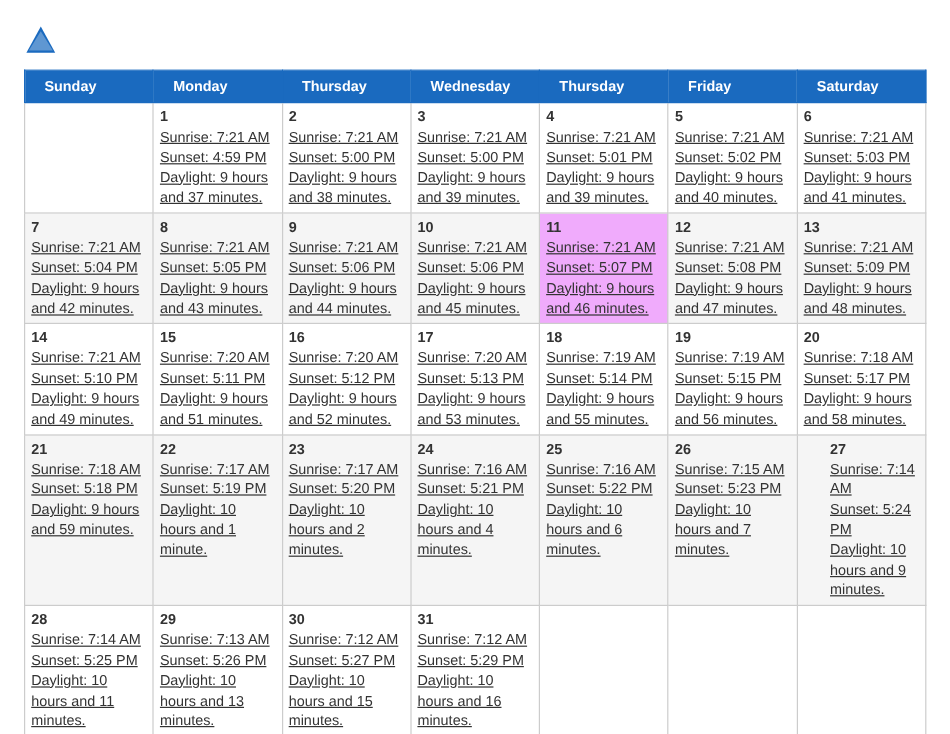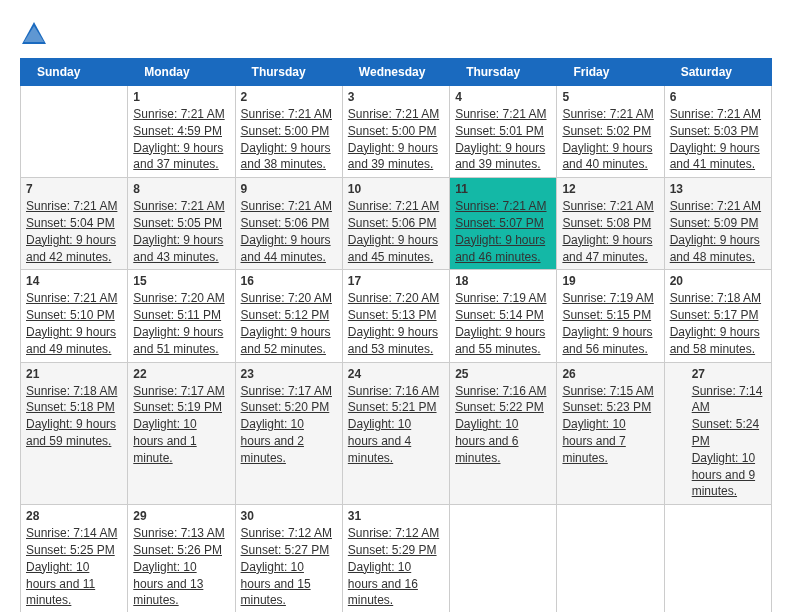--- a/index.html
+++ b/index.html
@@ -176,21 +176,21 @@
           <div class="day-info" style="white-space: pre-line;">Sunrise: 7:21 AM
 Sunset: 5:06 PM
 Daylight: 9 hours and 44 minutes.</div>
         </td>
         <td style="background: rgb(245, 245, 245);">
           <span class="day-number">10</span>
           <div class="day-info" style="white-space: pre-line;">Sunrise: 7:21 AM
 Sunset: 5:06 PM
 Daylight: 9 hours and 45 minutes.</div>
         </td>
-        <td style="background: #14b8a6;">
+        <td style="background: #f0abfc;">
           <span class="day-number">11</span>
           <div class="day-info" style="white-space: pre-line;">Sunrise: 7:21 AM
 Sunset: 5:07 PM
 Daylight: 9 hours and 46 minutes.</div>
         </td>
         <td style="background: rgb(245, 245, 245); margin-left: 19px;">
           <span class="day-number">12</span>
           <div class="day-info" style="white-space: pre-line;">Sunrise: 7:21 AM
 Sunset: 5:08 PM
 Daylight: 9 hours and 47 minutes.</div>

